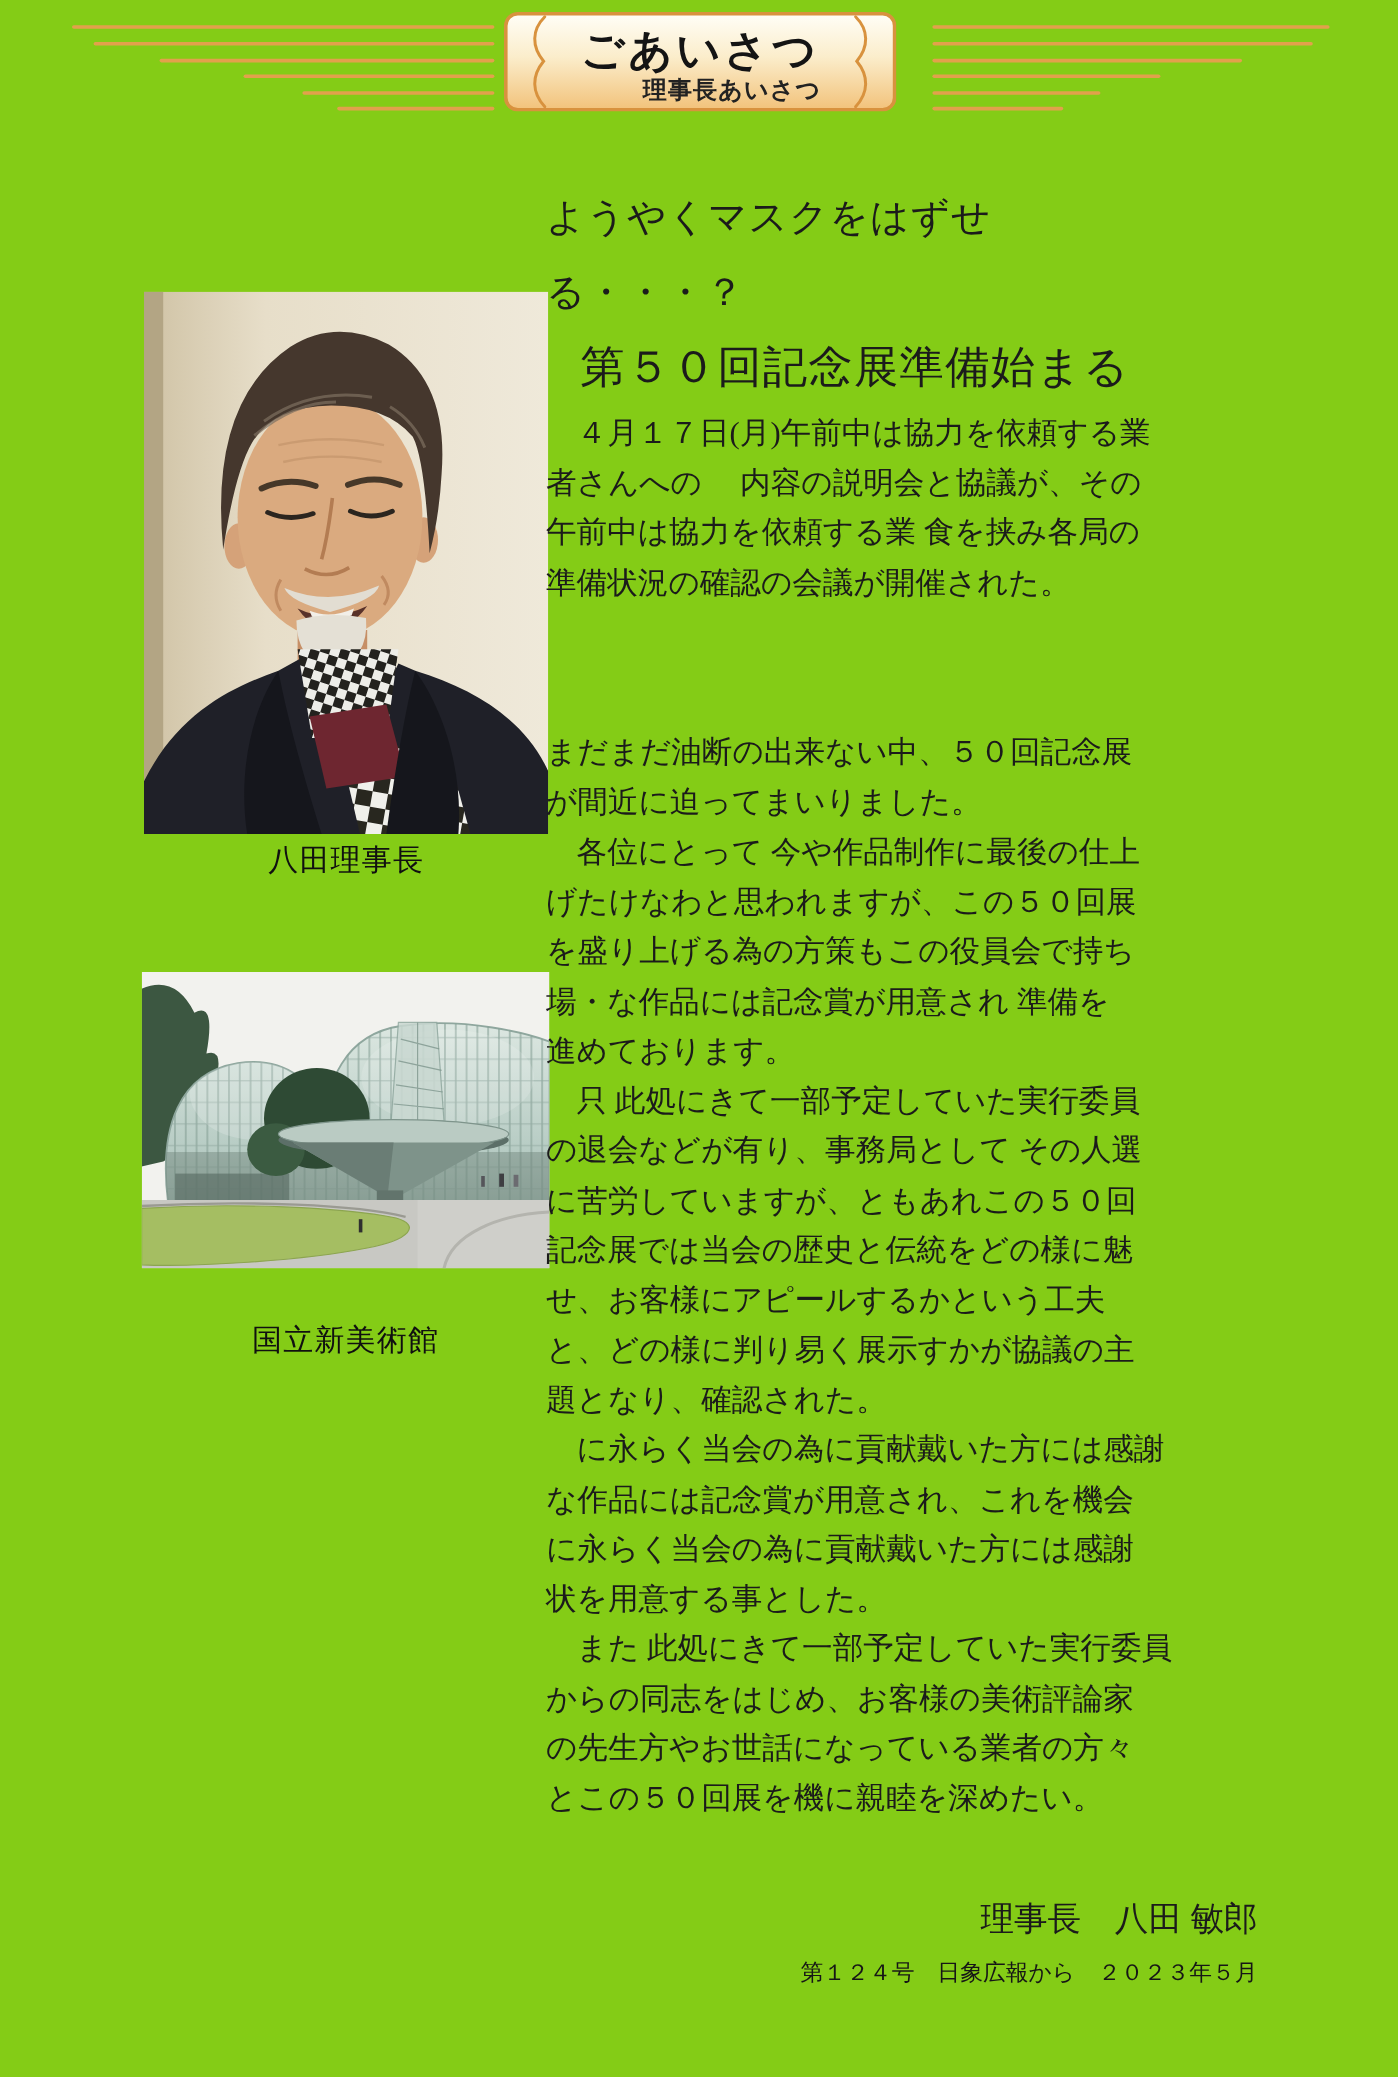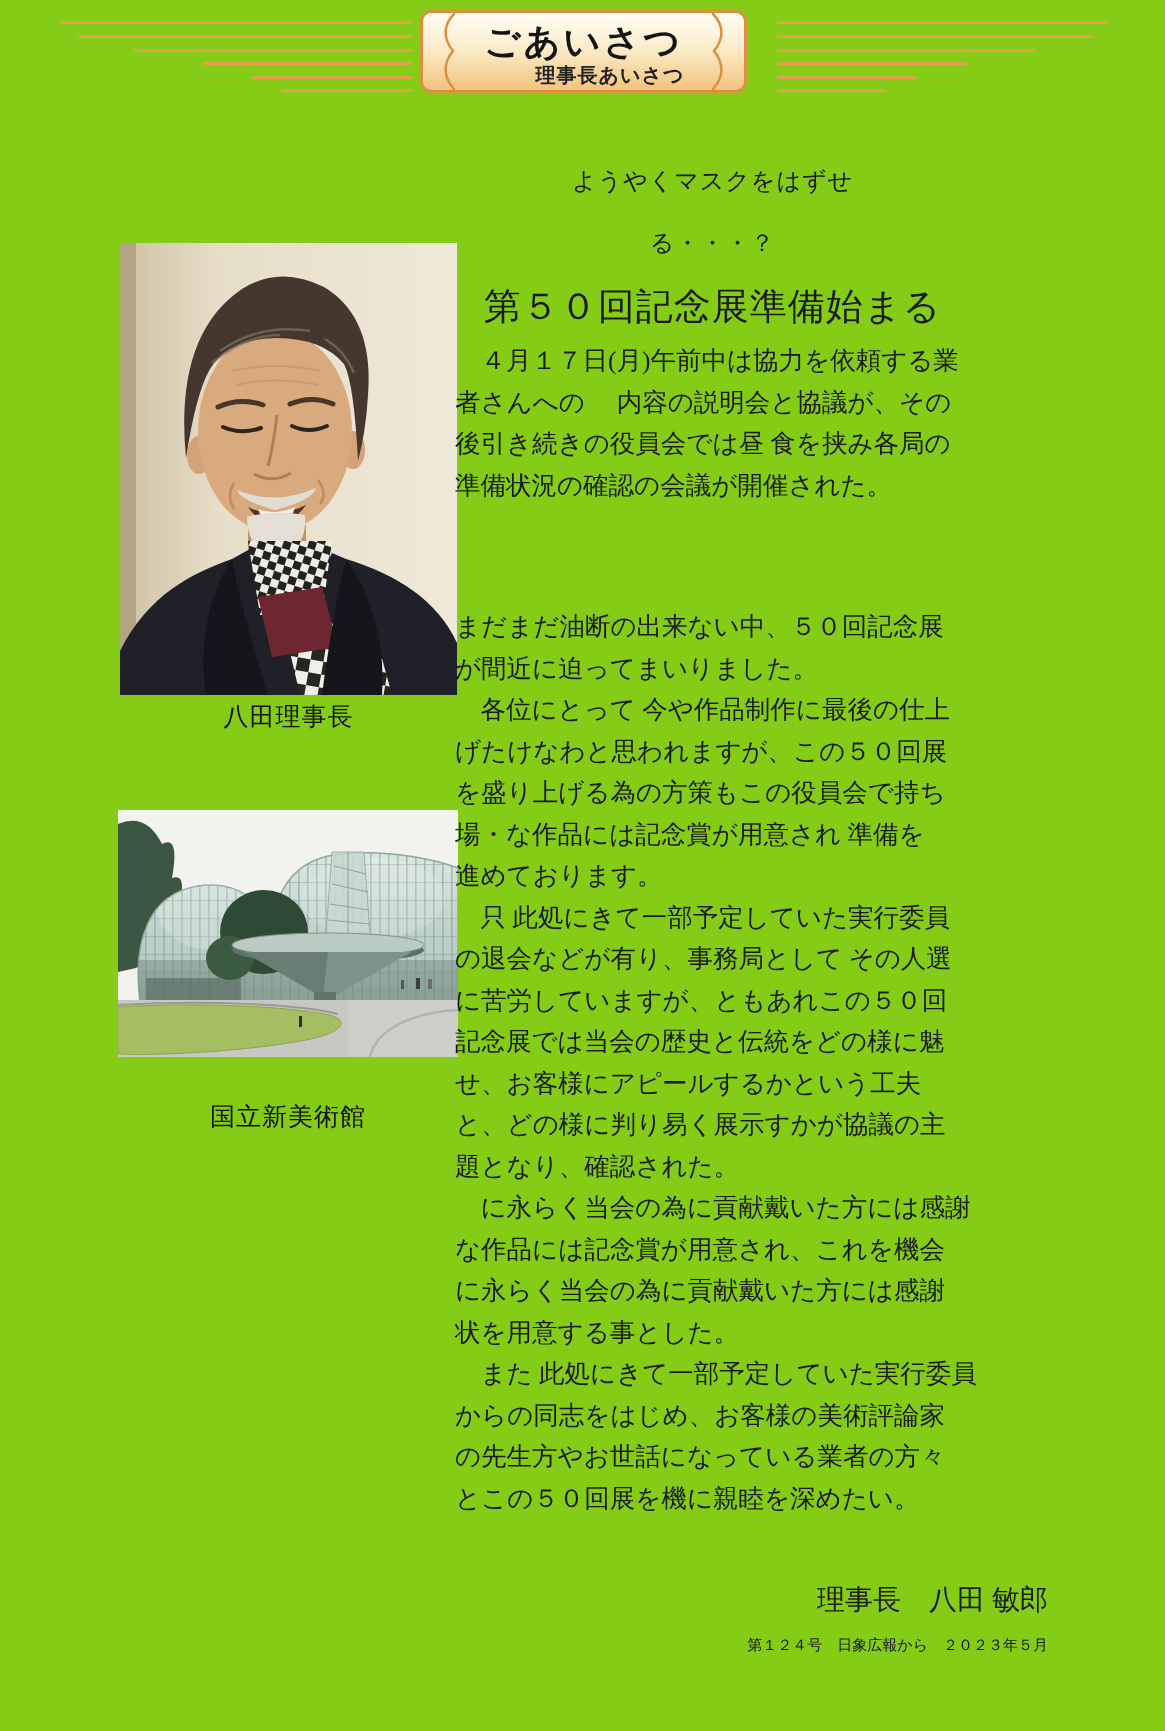--- a/index.html
+++ b/index.html
@@ -21,27 +21,27 @@
     font-family:"Liberation Sans","DejaVu Sans",sans-serif; font-weight:600;
     font-size:20px; letter-spacing:1px; color:#222;
   }
 
   
   .figure { position:absolute; overflow:hidden; }
   .figcap { position:absolute; text-align:center; font-size:25px; letter-spacing:1px; color:#101010; }
 
   
   .column { position:absolute; left:455px; top:150px; width:515px; }
-  .hl  { text-align:center; font-size:24px; line-height:62px; letter-spacing:1px; white-space:nowrap; }
+  .hl  { text-align:left; font-size:32px; line-height:62px; letter-spacing:1px; white-space:nowrap; }
   .hl2 { text-align:center; font-size:37px; line-height:66px; letter-spacing:1px; white-space:nowrap; }
   .para { font-size:25.5px; }
   .para .line { line-height:41.5px; white-space:nowrap; }
   .spacer { height:100px; }
   .sig { margin-top:63px; width:593px; text-align:right; font-size:28px; line-height:36px; white-space:nowrap; }
-  .src { margin-top:13px; width:593px; text-align:right; font-size:15px; line-height:28px; white-space:nowrap; color:#161616; }
+  .src { margin-top:13px; width:593px; text-align:right; font-size:19px; line-height:28px; white-space:nowrap; color:#161616; }
 </style>
 </head>
 <body>
 
 <div class="page">
 
   <div>
     <div class="hline" style="left:60px;top:21px;width:352px"></div>
     <div class="hline" style="left:78px;top:35px;width:334px"></div>
     <div class="hline" style="left:133px;top:49px;width:279px"></div>
@@ -179,21 +179,21 @@
   <div class="figcap" style="left:118px;top:1100px;width:340px">国立新美術館</div>
 
   <main class="column">
     <div class="hl">ようやくマスクをはずせ</div>
     <div class="hl">る・・・？</div>
     <div class="hl2">第５０回記念展準備始まる</div>
 
     <div class="para">
       <div class="line">　４月１７日(月)午前中は協力を依頼する業</div>
       <div class="line">者さんへの　 内容の説明会と協議が、その</div>
-      <div class="line">後引き続きの役員会では昼 食を挟み各局の</div>
+      <div class="line">午前中は協力を依頼する業 食を挟み各局の</div>
       <div class="line">準備状況の確認の会議が開催された。</div>
     </div>
 
     <div class="spacer"></div>
 
     <div class="para">
       <div class="line">まだまだ油断の出来ない中、５０回記念展</div>
       <div class="line">が間近に迫ってまいりました。</div>
     </div>
     <div class="para">

